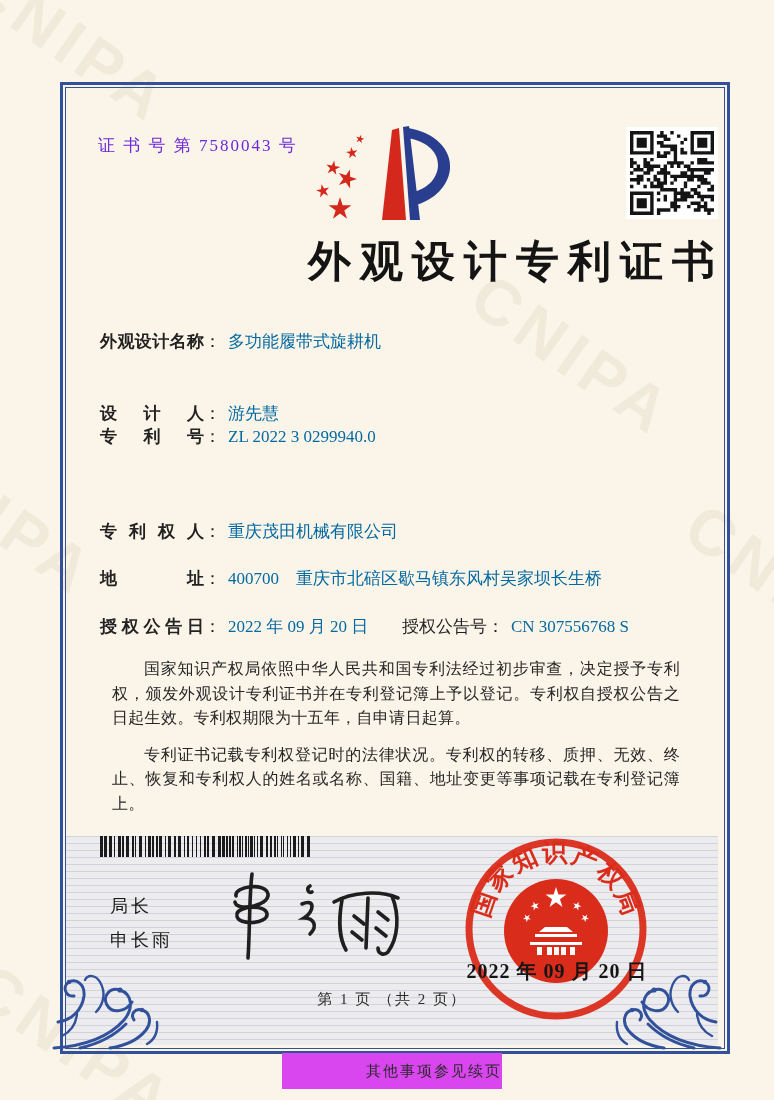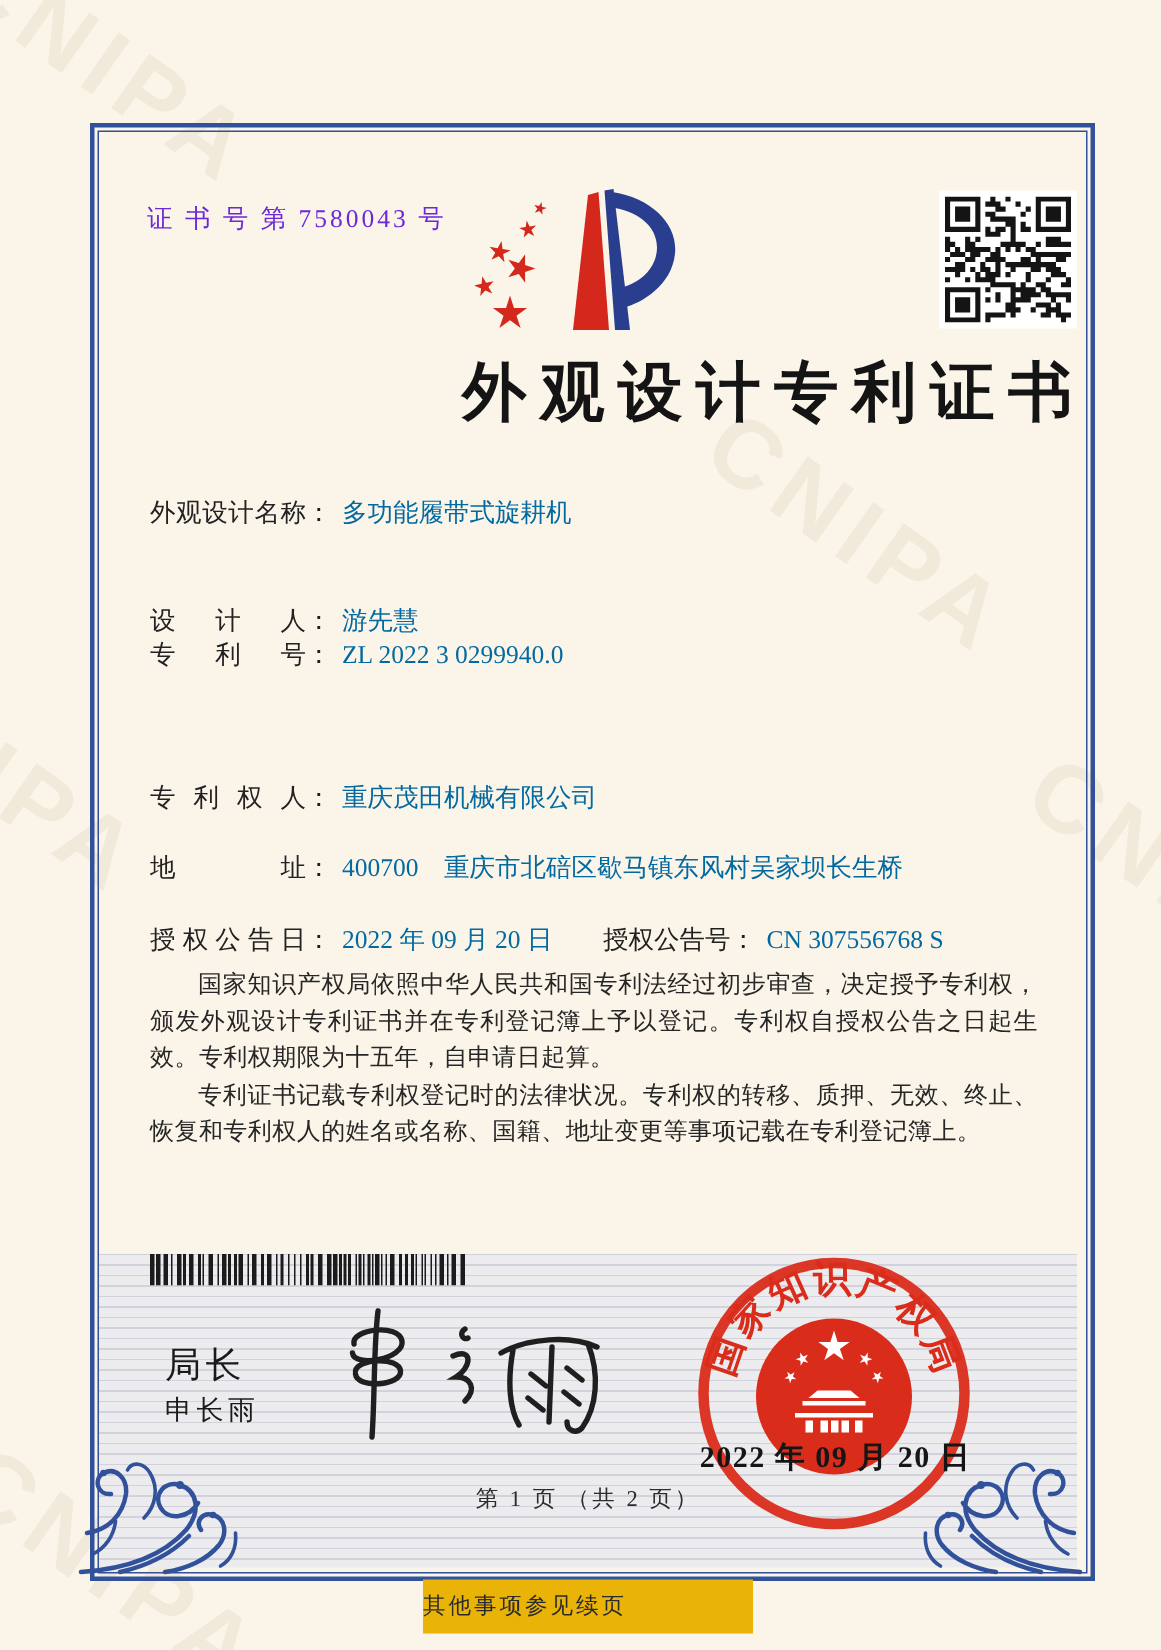--- a/index.html
+++ b/index.html
@@ -38,45 +38,45 @@
   .cert-no{position:absolute;left:98px;top:134px;z-index:2;font-size:17px;letter-spacing:2px;color:#6d28d9;}
   .qr-box{position:absolute;left:626px;top:127px;width:92px;height:92px;background:#fff;z-index:2;}
   .qr-box svg{position:absolute;left:4px;top:4px;}
   .logo{position:absolute;left:300px;top:112px;z-index:2;}
   .title{
     position:absolute;left:60px;top:233px;width:664px;z-index:2;text-align:right;
     font-size:43px;font-weight:bold;letter-spacing:9px;color:#141414;
   }
   
   .row{position:absolute;left:100px;width:600px;z-index:2;font-size:17px;white-space:nowrap;}
-  .lbl{display:inline-block;width:104px;text-align:justify;text-align-last:justify;vertical-align:top;color:#222;}
+  .lbl{display:inline-block;width:104px;text-align:justify;text-align-last:justify;vertical-align:top;color:#222;font-weight:bold;}
   .val{margin-left:7px;color:#0369a1;}
   .pair2{position:absolute;left:302px;top:0;}
   
   .paras{position:absolute;left:100px;top:645px;width:592px;z-index:2;}
-  .paras p{margin:0;font-size:16px;line-height:24.5px;letter-spacing:.3px;
+  .paras p{margin:12px;font-size:16px;line-height:24.5px;letter-spacing:.3px;
     text-indent:2em;text-align:justify;color:#262626;}
   
   .barcode{position:absolute;left:100px;top:836px;z-index:2;}
   
-  .sig-title{position:absolute;left:110px;top:894px;z-index:2;font-size:24px;letter-spacing:3px;
+  .sig-title{position:absolute;left:110px;top:894px;z-index:2;font-size:18px;letter-spacing:3px;
     font-family:Liberation Serif, serif;color:#1a1a1a;}
   .sig-name{position:absolute;left:110px;top:928px;z-index:2;font-size:18px;letter-spacing:3px;
     font-family:Liberation Mono, monospace;color:#1a1a1a;}
   .sig-hand{position:absolute;left:222px;top:868px;z-index:2;}
   
   .seal{position:absolute;left:459px;top:836px;z-index:2;}
   .seal text{font-family:"Liberation Serif","DejaVu Serif",serif;font-weight:bold;}
   .seal-date{position:absolute;left:452px;top:958px;width:210px;z-index:3;text-align:center;
     font-size:20px;letter-spacing:1px;font-weight:600;color:#151515;}
   
   .page-info{position:absolute;left:60px;top:990px;width:664px;z-index:2;text-align:center;
     font-size:15px;letter-spacing:2px;color:#2b2b2b;}
   .cont-note{position:absolute;left:282px;top:1053px;width:220px;height:36px;z-index:2;
-    background:#eab308;text-align:left;line-height:36px;font-size:15px;letter-spacing:2px;color:#2b2b2b;}
+    background:#d946ef;text-align:right;line-height:36px;font-size:15px;letter-spacing:2px;color:#2b2b2b;}
 </style>
 </head>
 <body>
 
 <div class="page">
 
   <div class="wm" style="left:-45px;top:5px;">CNIPA</div>
   <div class="wm" style="left:716px;top:-30px;">CNIPA</div>
   <div class="wm" style="left:458px;top:318px;">CNIPA</div>
   <div class="wm" style="left:-120px;top:478px;">CNIPA</div>

